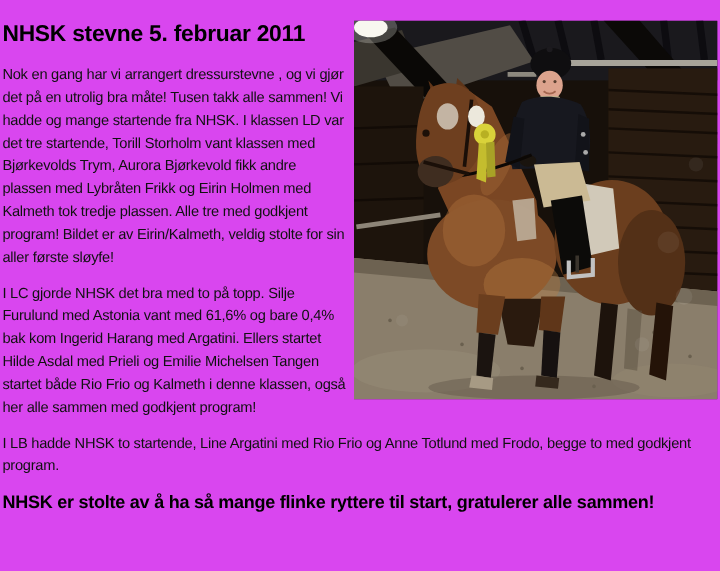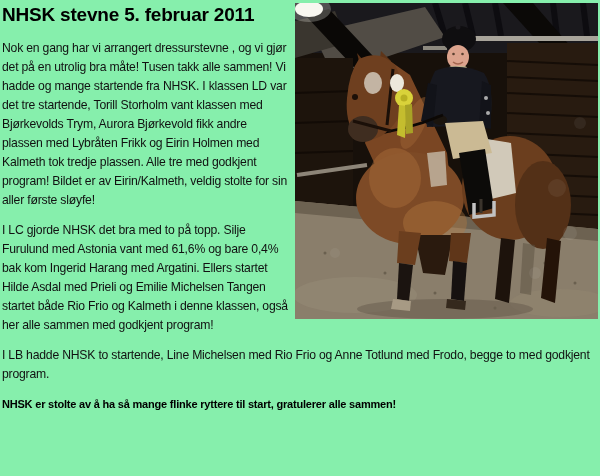--- a/index.html
+++ b/index.html
@@ -1,24 +1,24 @@
 <!DOCTYPE html>
 <html><head>
 <meta charset="utf-8">
 <style>
   * { margin:0; padding:0; box-sizing:border-box; }
   html, body { background:#ffffff; }
   .page {
     position:relative;
     width:600px; height:476px;
-    background:#86efac;
+    background:#d946ef;
     overflow:hidden;
     font-family:"Liberation Sans", sans-serif;
     color:#161616;
-    padding:3px 2px 0 2px;
+    padding:17px 2px 0 2px;
   }
   .photo-wrap {
     float:right;
     width:303px; height:316px;
     margin:0 0 18px 7px;
     overflow:hidden;
   }
   .photo-wrap svg { display:block; width:303px; height:316px; }
   h1.title {
     font-size:19px; line-height:24px;
@@ -26,21 +26,21 @@
     letter-spacing:-0.2px;
     margin:0 0 12px 0;
   }
   p.body {
     font-size:12.2px; line-height:19px;
     letter-spacing:-0.2px;
     margin:0 0 11px 0;
     color:#111;
   }
   p.closing {
-    font-size:11px; line-height:19px;
+    font-size:15px; line-height:19px;
     font-weight:bold; color:#000;
     letter-spacing:-0.2px;
     margin:6px 0 0 0;
   }
 </style>
 </head>
 <body>
 
 <div class="page">
 
@@ -175,18 +175,18 @@
       <circle cx="40" cy="250" r="5" fill="#ffffff" opacity="0.05"></circle>
     </svg>
   </div>
 
   <h1 class="title">NHSK stevne 5. februar 2011</h1>
 
   <p class="body">Nok en gang har vi arrangert dressurstevne , og vi gjør det på en utrolig bra måte! Tusen takk alle sammen! Vi hadde og mange startende fra NHSK. I klassen LD var det tre startende, Torill Storholm vant klassen med Bjørkevolds Trym, Aurora Bjørkevold fikk andre plassen med Lybråten Frikk og Eirin Holmen med Kalmeth tok tredje plassen. Alle tre med godkjent program! Bildet er av Eirin/Kalmeth, veldig stolte for sin aller første sløyfe!</p>
 
   <p class="body">I LC gjorde NHSK det bra med to på topp. Silje Furulund med Astonia vant med 61,6% og bare 0,4% bak kom Ingerid Harang med Argatini. Ellers startet Hilde Asdal med Prieli og Emilie Michelsen Tangen startet både Rio Frio og Kalmeth i denne klassen, også her alle sammen med godkjent program!</p>
 
-  <p class="body">I LB hadde NHSK to startende, Line Michelsen med Rio Frio og Anne Totlund med Frodo, begge to med godkjent program.</p>
+  <p class="body">I LB hadde NHSK to startende, Line Argatini med Rio Frio og Anne Totlund med Frodo, begge to med godkjent program.</p>
 
 
   <p class="closing">NHSK er stolte av å ha så mange flinke ryttere til start, gratulerer alle sammen!</p>
 
 </div>
 
 </body></html>

